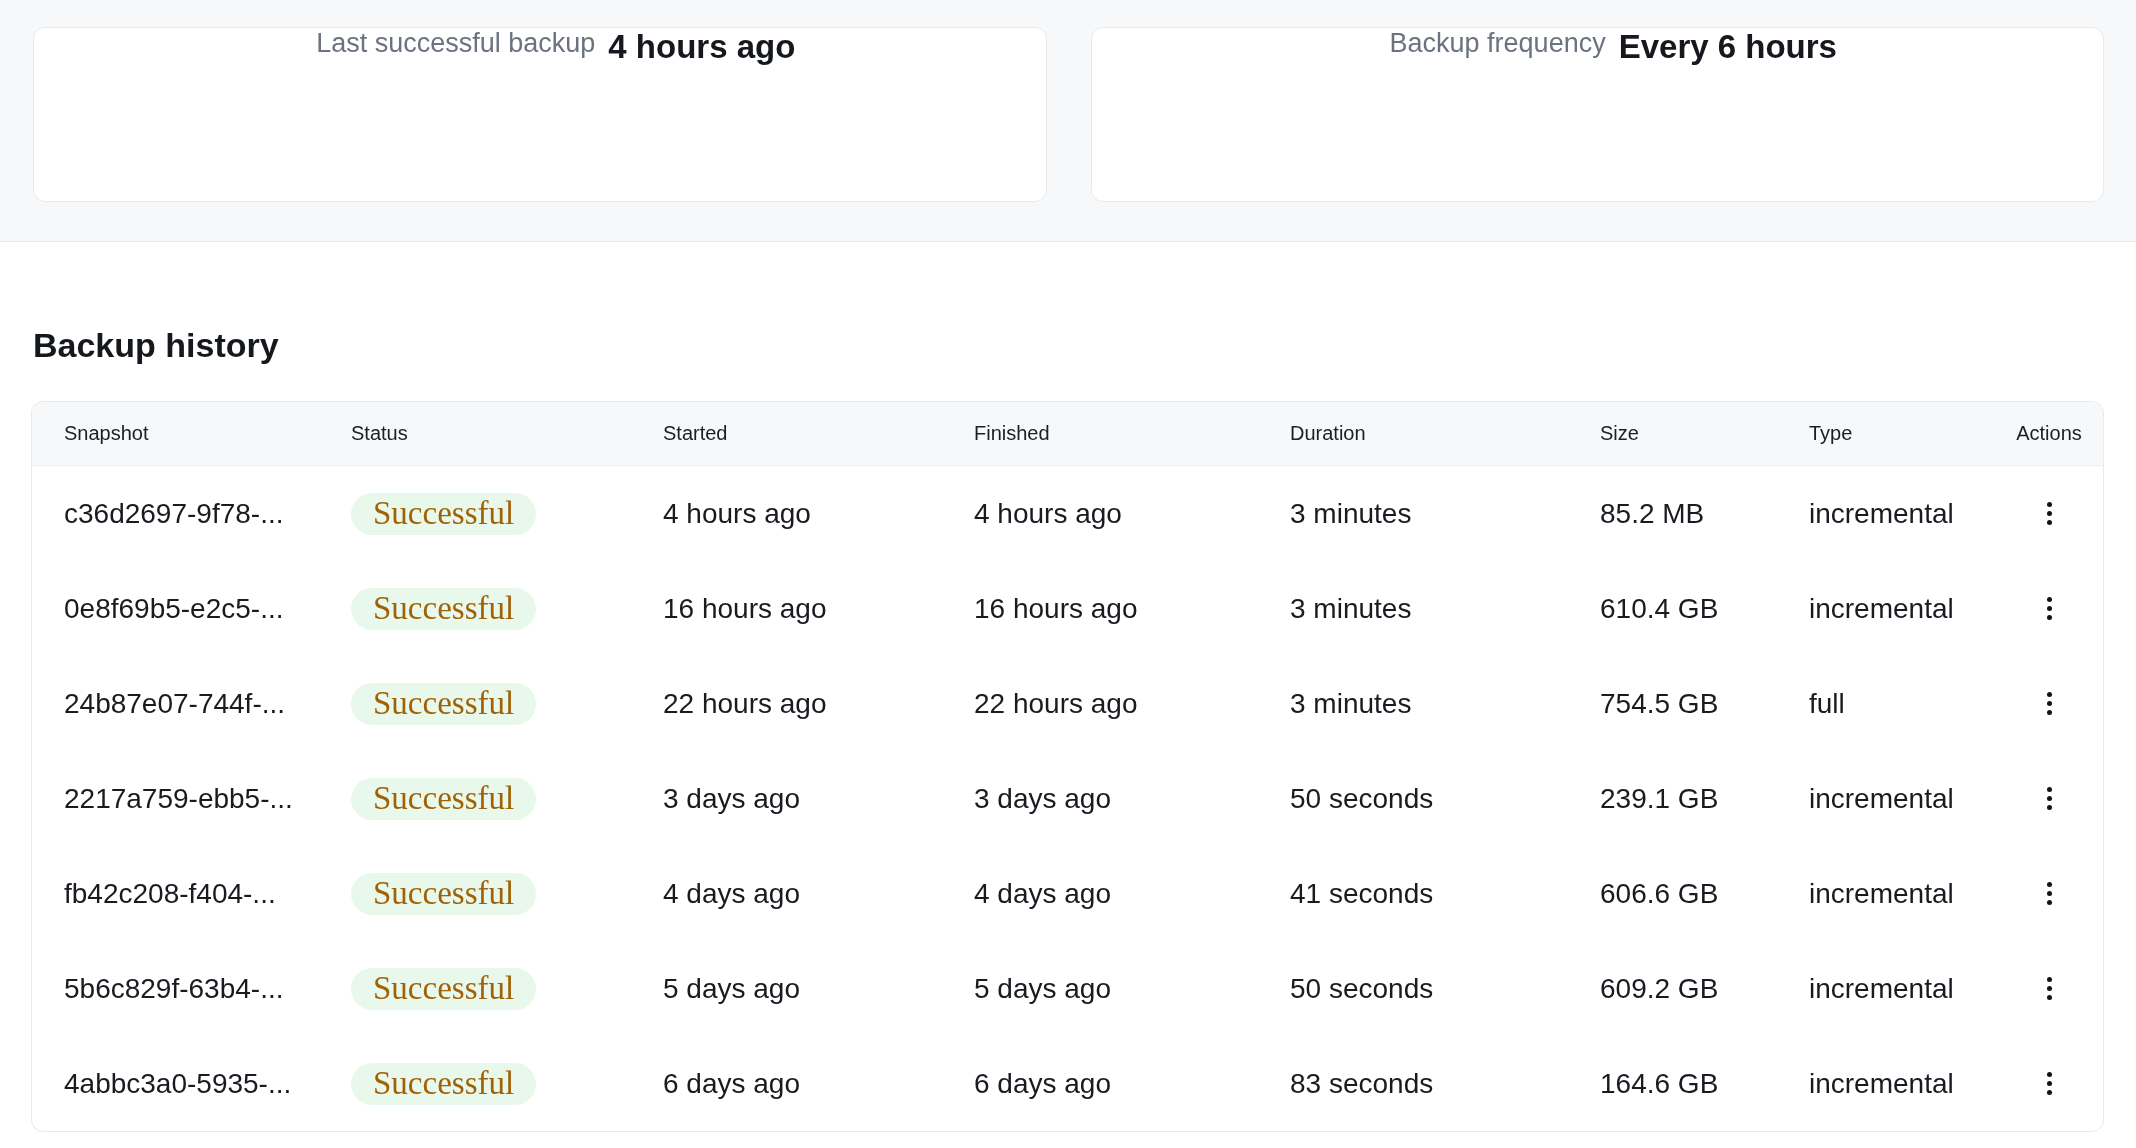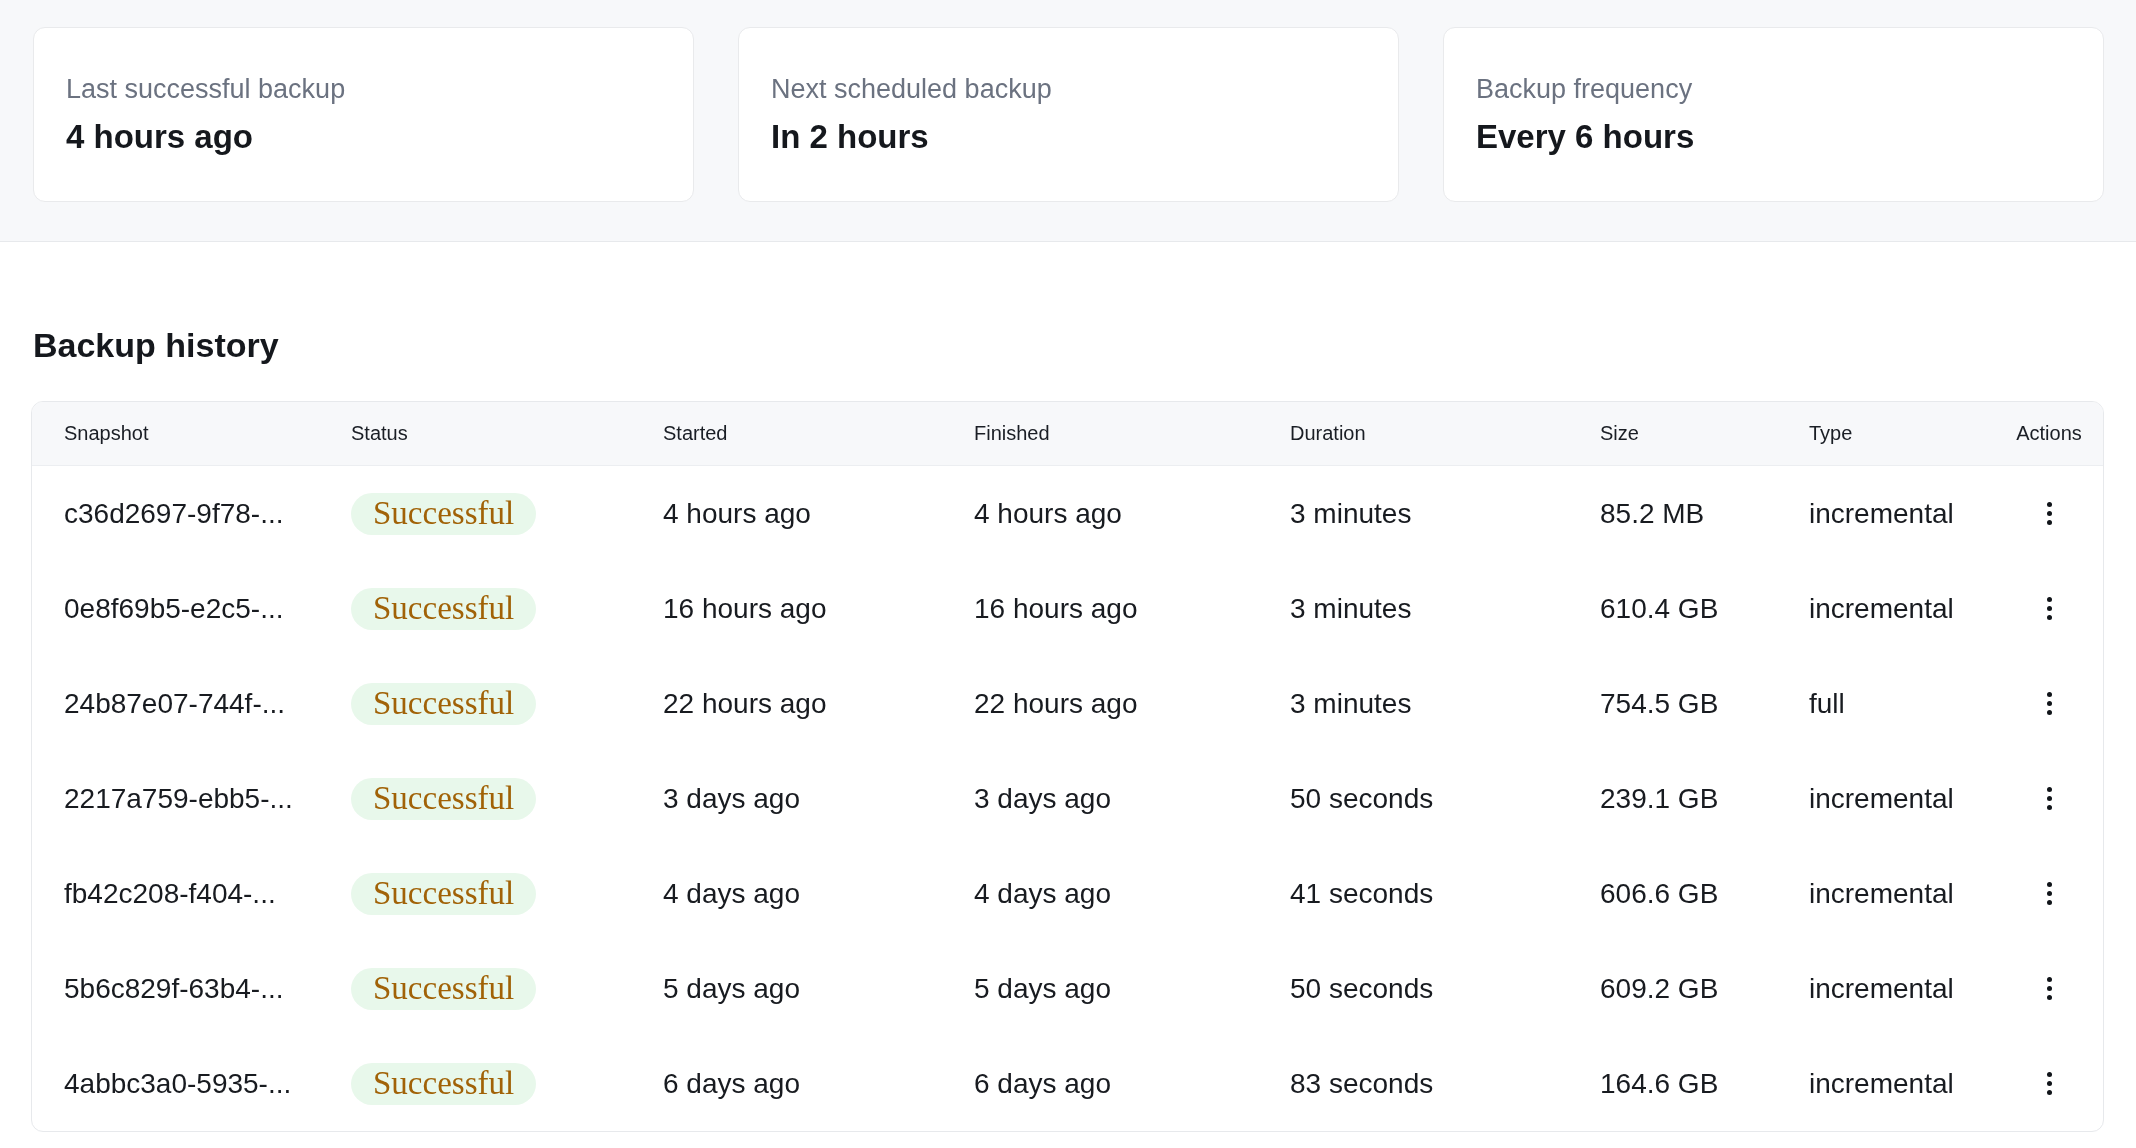--- a/index.html
+++ b/index.html
@@ -18,21 +18,21 @@
   }
   .cards-row {
     display:flex; gap:44px;
     padding:27px 32px 0 33px;
   }
   .card {
     flex:1 1 0; height:175px;
     background:#ffffff;
     border:1px solid #e9eaec;
     border-radius:12px;
-    display:flex; flex-direction:column; justify-content:center;
+    display:flex; flex-direction:row; justify-content:center;
     gap:13px;
     padding-left:32px;
   }
   .card-label { font-size:27px; color:#6b7280; line-height:1.15; }
   .card-value { font-size:33px; font-weight:700; color:#15181d; line-height:1.15; }
 
   
   .main { padding:0 32px 0 31px; }
   .page-title {
     margin:84px 0 36px 2px;
@@ -83,24 +83,20 @@
   }
 </style>
 </head>
 <body>
 
 <div class="top-strip">
   <div class="cards-row">
     <div class="card">
       <div class="card-label">Last successful backup</div>
       <div class="card-value">4 hours ago</div>
-    </div>
-    <div class="card">
-      <div class="card-label">Next scheduled backup</div>
-      <div class="card-value">In 2 hours</div>
     </div>
     <div class="card">
       <div class="card-label">Backup frequency</div>
       <div class="card-value">Every 6 hours</div>
     </div>
   </div>
 </div>
 
 <div class="main">
   <h2 class="page-title">Backup history</h2>

